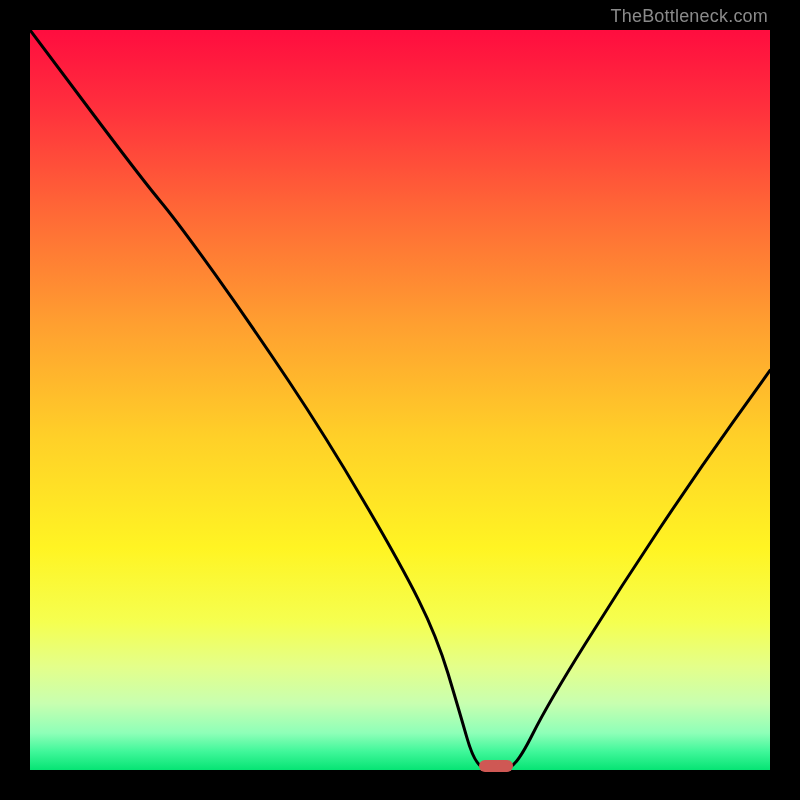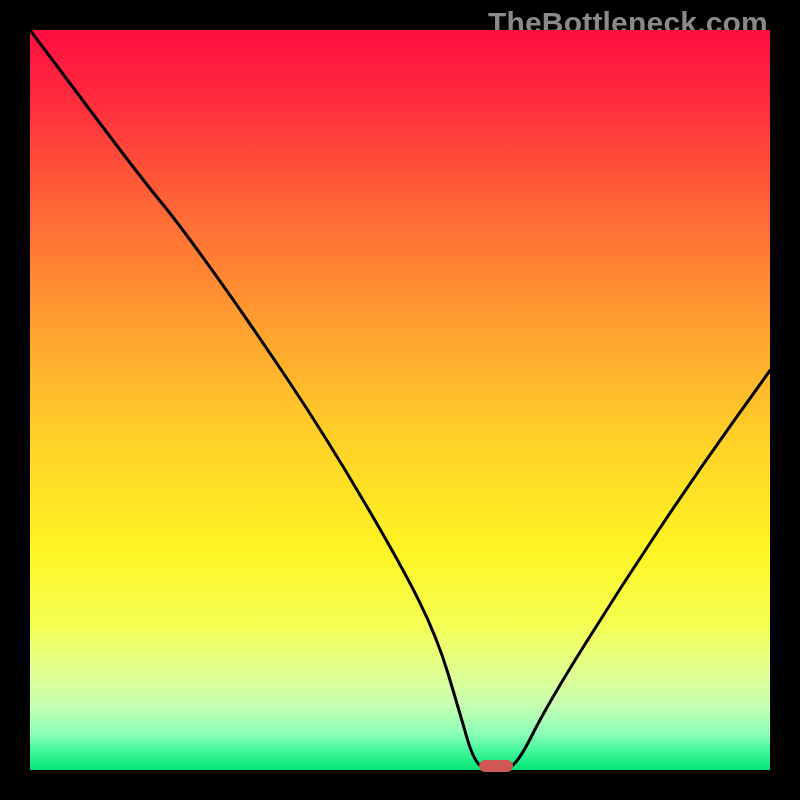--- a/index.html
+++ b/index.html
@@ -45,22 +45,22 @@
     height: 12px;
     background: #cf5854;
     border-radius: 6px;
     transform: translate(-50%, -50%);
   }
   .watermark {
     position: absolute;
     top: 6px;
     right: 32px;
     color: #8a8a8a;
-    font-size: 30px;
-    font-weight: 700;
+    font-size: 18px;
+    font-weight: 400;
     letter-spacing: 0.2px;
   }
 </style>
 </head>
 <body>
 
 <div class="container">
 
   <div class="watermark">TheBottleneck.com</div>
 

